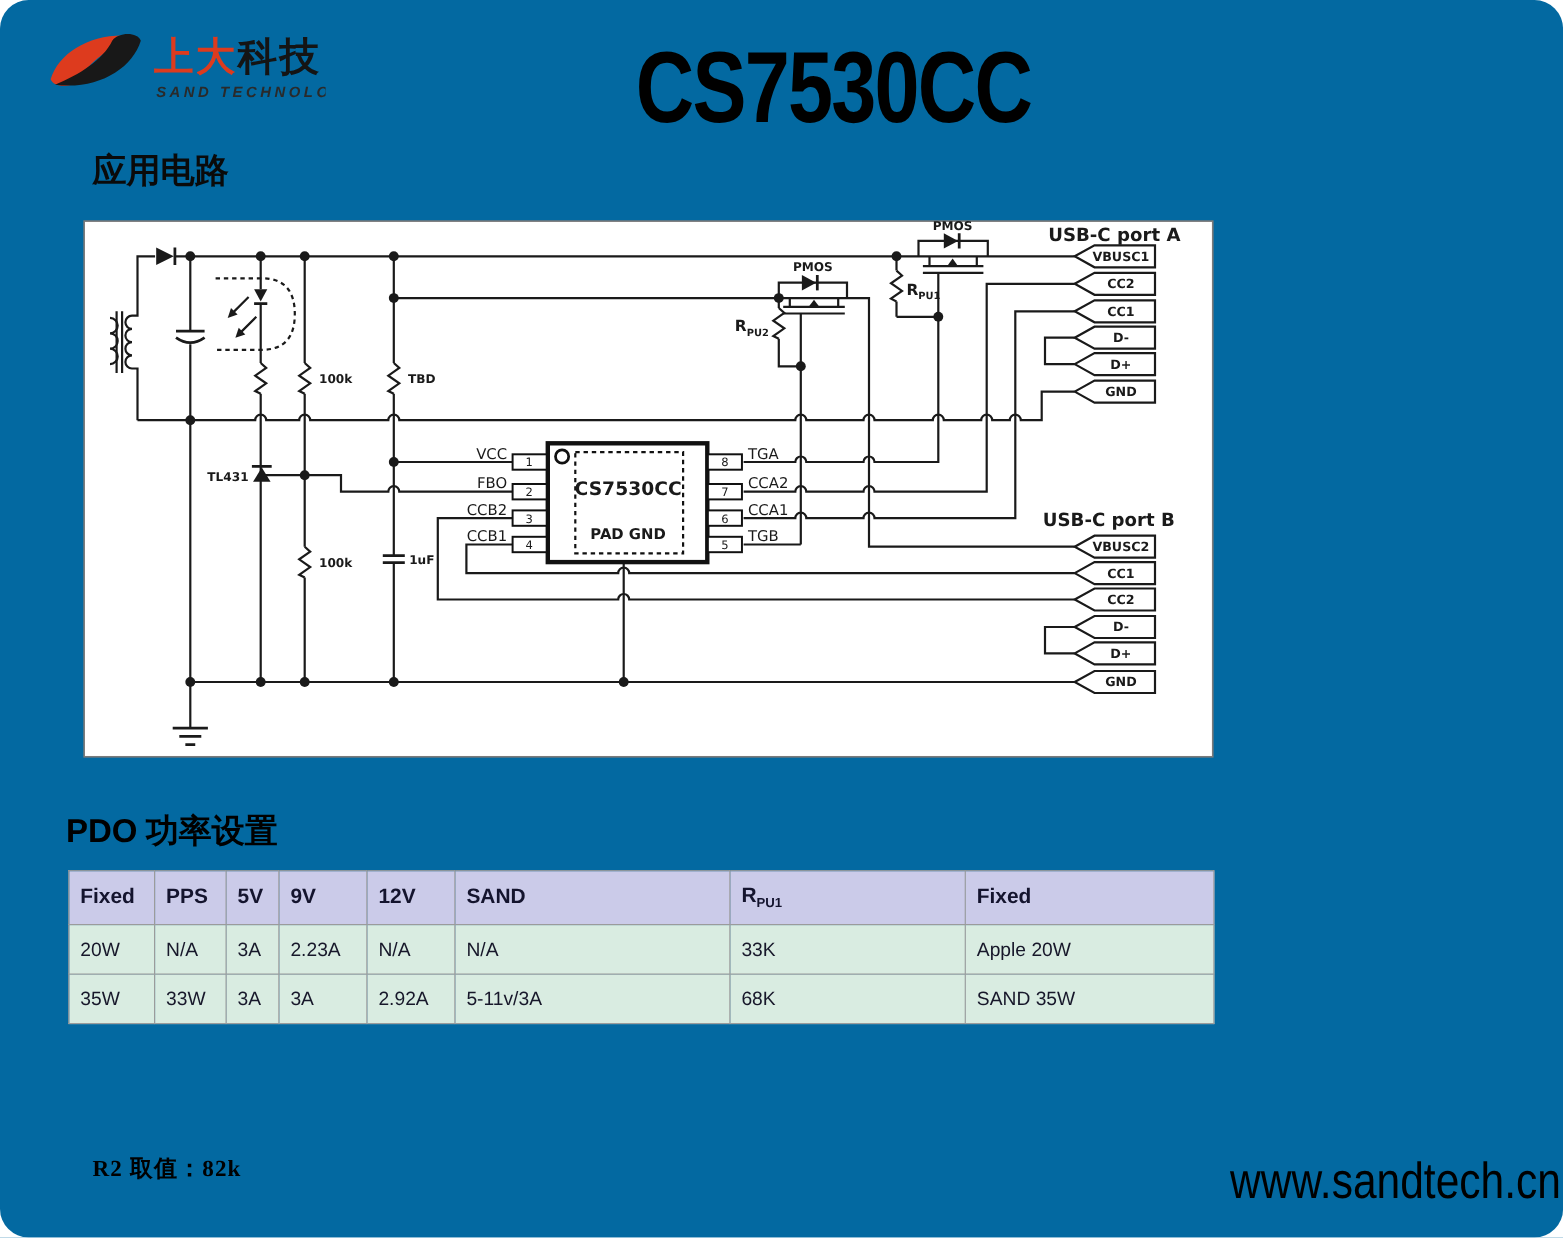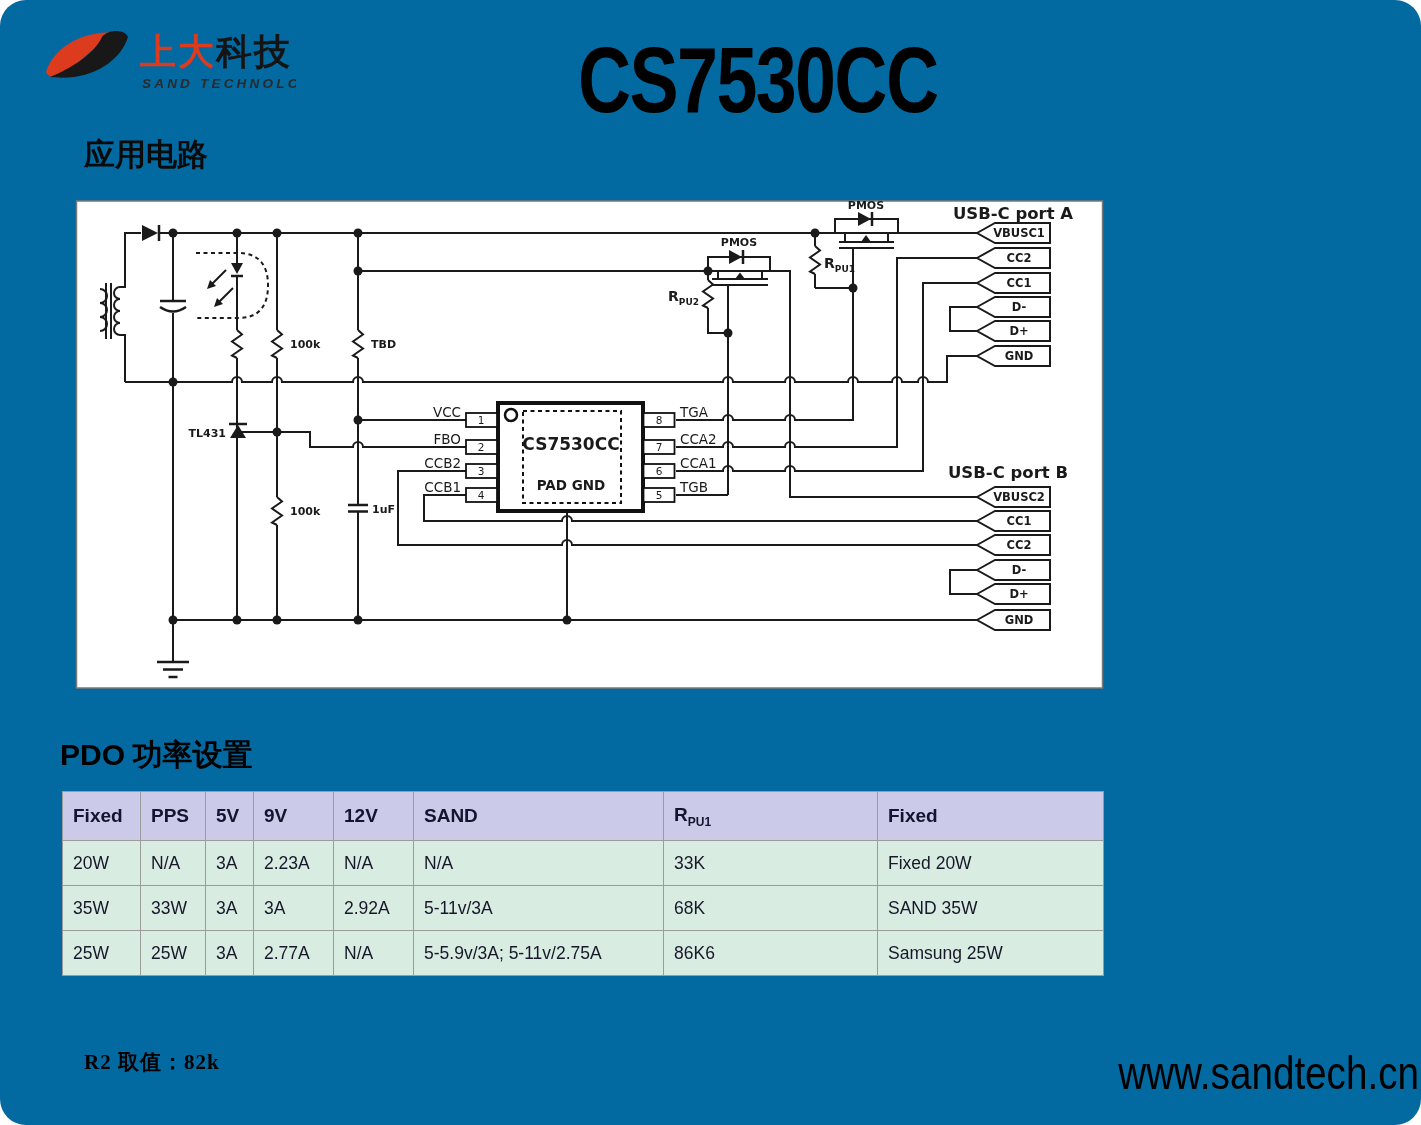--- a/index.html
+++ b/index.html
@@ -276,41 +276,31 @@
     </thead>
     <tbody>
       <tr>
         <td>20W</td>
           <td>N/A</td>
         <td>3A</td>
           <td>2.23A</td>
         <td>N/A</td>
           <td>N/A</td>
         <td>33K</td>
-          <td>Fixed 20W</td>
+          <td>Apple 20W</td>
       </tr>
       <tr>
         <td>35W</td>
           <td>33W</td>
         <td>3A</td>
           <td>3A</td>
         <td>2.92A</td>
           <td>5-11v/3A</td>
         <td>68K</td>
           <td>SAND 35W</td>
       </tr>
-      <tr>
-        <td>25W</td>
-          <td>25W</td>
-        <td>3A</td>
-          <td>2.77A</td>
-        <td>N/A</td>
-          <td>5-5.9v/3A; 5-11v/2.75A</td>
-        <td>86K6</td>
-          <td>Samsung 25W</td>
-      </tr>
     </tbody>
   </table>
 
   <div class="r2-note">R2 取值：82k</div>
   <div class="website">www.sandtech.cn</div>
 
 </div>
 
 </body></html>

